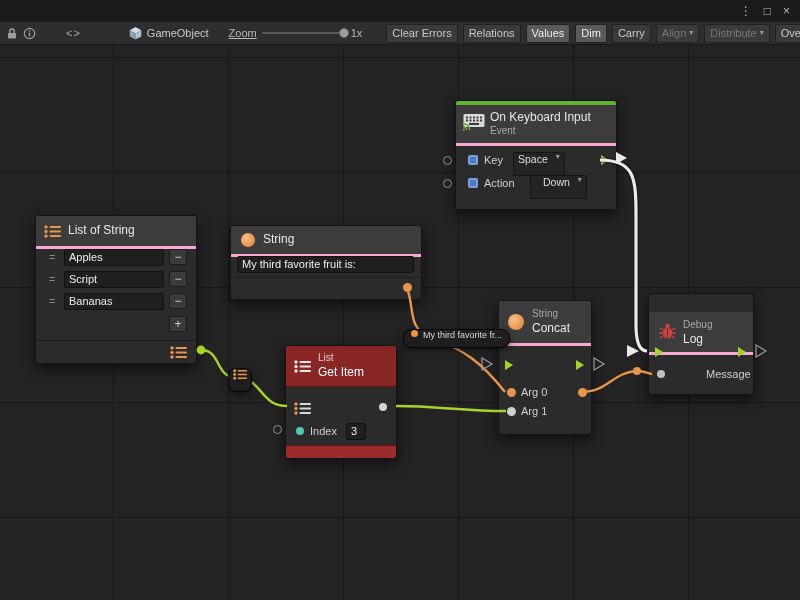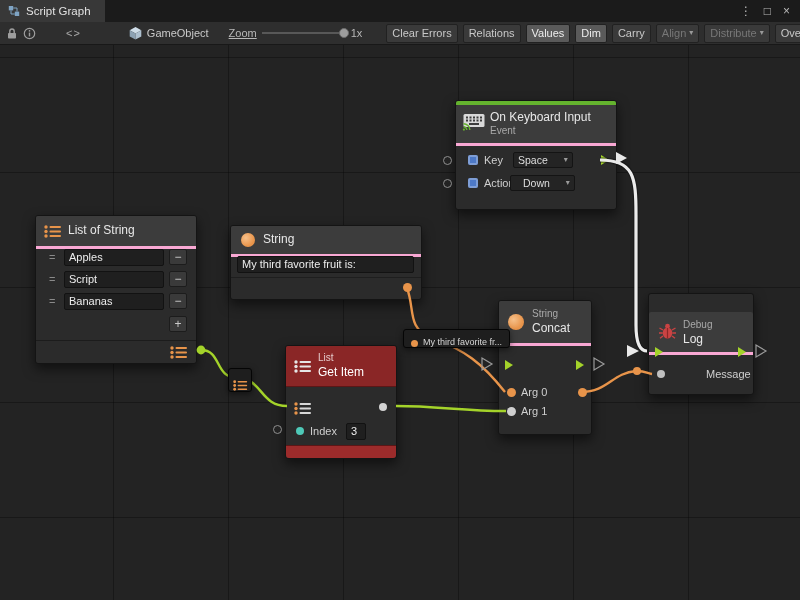--- a/index.html
+++ b/index.html
@@ -32,48 +32,38 @@
   .node{position:absolute;background:#2b2b2b;border:1px solid #141414;border-radius:3px;
         box-shadow:0 5px 12px rgba(0,0,0,.55);z-index:2;}
   .nhead{position:absolute;left:0;right:0;background:#3c3c3c;border-bottom:3px solid #f9a8d4;border-radius:2px 2px 0 0;}
   .a{position:absolute;}
   .t12{font-size:12px;color:#e8e8e8;white-space:nowrap;}
   .t11{font-size:11px;color:#cfcfcf;white-space:nowrap;}
   .t10{font-size:10px;color:#a9a9a9;white-space:nowrap;}
   .dot{position:absolute;width:9px;height:9px;border-radius:50%;}
   .hollow{position:absolute;width:7px;height:7px;border:1.5px solid #8f8f8f;border-radius:50%;background:#232323;box-sizing:content-box;}
   .flow{position:absolute;width:0;height:0;border-top:5px solid transparent;border-bottom:5px solid transparent;border-left:8px solid #a4d32a;}
-  .dropdown{position:absolute;height:16px;background:#242424;border:1px solid #141414;border-radius:2px;display:flex;align-items:center;
-            padding:0 4px;gap:16px;font-size:10.5px;color:#dedede;box-sizing:border-box;}
+  .dropdown{position:absolute;height:24px;background:#242424;border:1px solid #141414;border-radius:2px;display:flex;
+            padding:0 4px;gap:8px;font-size:10.5px;color:#dedede;box-sizing:border-box;}
   .field{position:absolute;height:17px;background:#1f1f1f;border:1px solid #121212;border-radius:2px;font-size:11px;color:#ededed;
          line-height:15px;padding:0 4px;box-sizing:border-box;white-space:nowrap;overflow:hidden;}
   .sq-btn{position:absolute;width:18px;height:16px;background:#3a3a3a;border:1px solid #1c1c1c;border-radius:2px;color:#cacaca;
           font-size:12px;line-height:14px;text-align:center;box-sizing:border-box;}
   .handle{position:absolute;color:#8a8a8a;font-size:11px;}
   .orange-circle{position:absolute;border-radius:50%;background:radial-gradient(circle at 35% 35%,#f6c08a,#e8944a 65%);}
-  .chip{position:absolute;background:#1e1e1e;border:1px solid #050505;border-radius:3px;box-shadow:0 2px 6px rgba(0,0,0,.5);
-        display:flex;align-items:flex-end;z-index:4;}
+  .chip{position:absolute;background:#1e1e1e;border:1px solid #050505;border-radius:8px;box-shadow:0 2px 6px rgba(0,0,0,.5);
+        display:flex;align-items:flex-start;z-index:4;}
   .chip .pv-dot{width:7px;height:7px;border-radius:50%;background:#e8944a;flex:0 0 auto;}
   .chip .pv-text{font-size:9px;color:#d6d6d6;white-space:nowrap;}
   .keyicon{position:absolute;width:10px;height:10px;border-radius:2px;background:#4d79c7;box-shadow:inset 0 0 0 2px rgba(255,255,255,.28);}
 </style>
 </head>
 <body>
 
 <div class="tabbar">
-  <div class="tab">
-    <span class="tb-icon">
-      <svg width="12" height="12" viewBox="0 0 12 12">
-        <rect x="0.8" y="1" width="4.4" height="4.4" fill="#7fa4c4"></rect>
-        <rect x="6.8" y="6.6" width="4.4" height="4.4" fill="#7fa4c4"></rect>
-        <path d="M3 5.4 V9 H6.8 M9 6.6 V3 H5.2" stroke="#7fa4c4" fill="none" stroke-width="1"></path>
-      </svg>
-    </span>
-    <span>Script Graph</span>
-  </div>
   <div class="win-controls">
     <span>⋮</span>
     <span>□</span>
     <span>×</span>
   </div>
 </div>
 
 <div class="toolbar">
   <span class="tb-icon">
     <svg width="12" height="13" viewBox="0 0 12 13">
@@ -167,21 +157,21 @@
     <span class="keyicon" style="left:12px;top:54px;"></span>
     <div class="a t11" style="left:28px;top:53px;">Key</div>
     <div class="dropdown" style="left:57px;top:51px;">
       <span>Space</span>
         <span class="caret">▾</span>
     </div>
     <div class="flow" style="left:145px;top:54px;"></div>
     <div class="hollow" style="left:-13px;top:78px;"></div>
     <span class="keyicon" style="left:12px;top:77px;"></span>
     <div class="a t11" style="left:28px;top:76px;">Action</div>
-    <div class="dropdown" style="left:54px;top:74px;padding-left:12px;">
+    <div class="dropdown" style="left:74px;top:74px;padding-left:12px;">
       <span>Down</span>
         <span class="caret">▾</span>
     </div>
   </div>
 
   <div class="node" style="left:35px;top:170px;width:160px;height:147px;">
     <div class="nhead" style="top:0;height:30px;">
       <span class="a" style="left:8px;top:8px;">
         <svg width="18" height="13" viewBox="0 0 18 13">
           <g fill="#e8944a">

